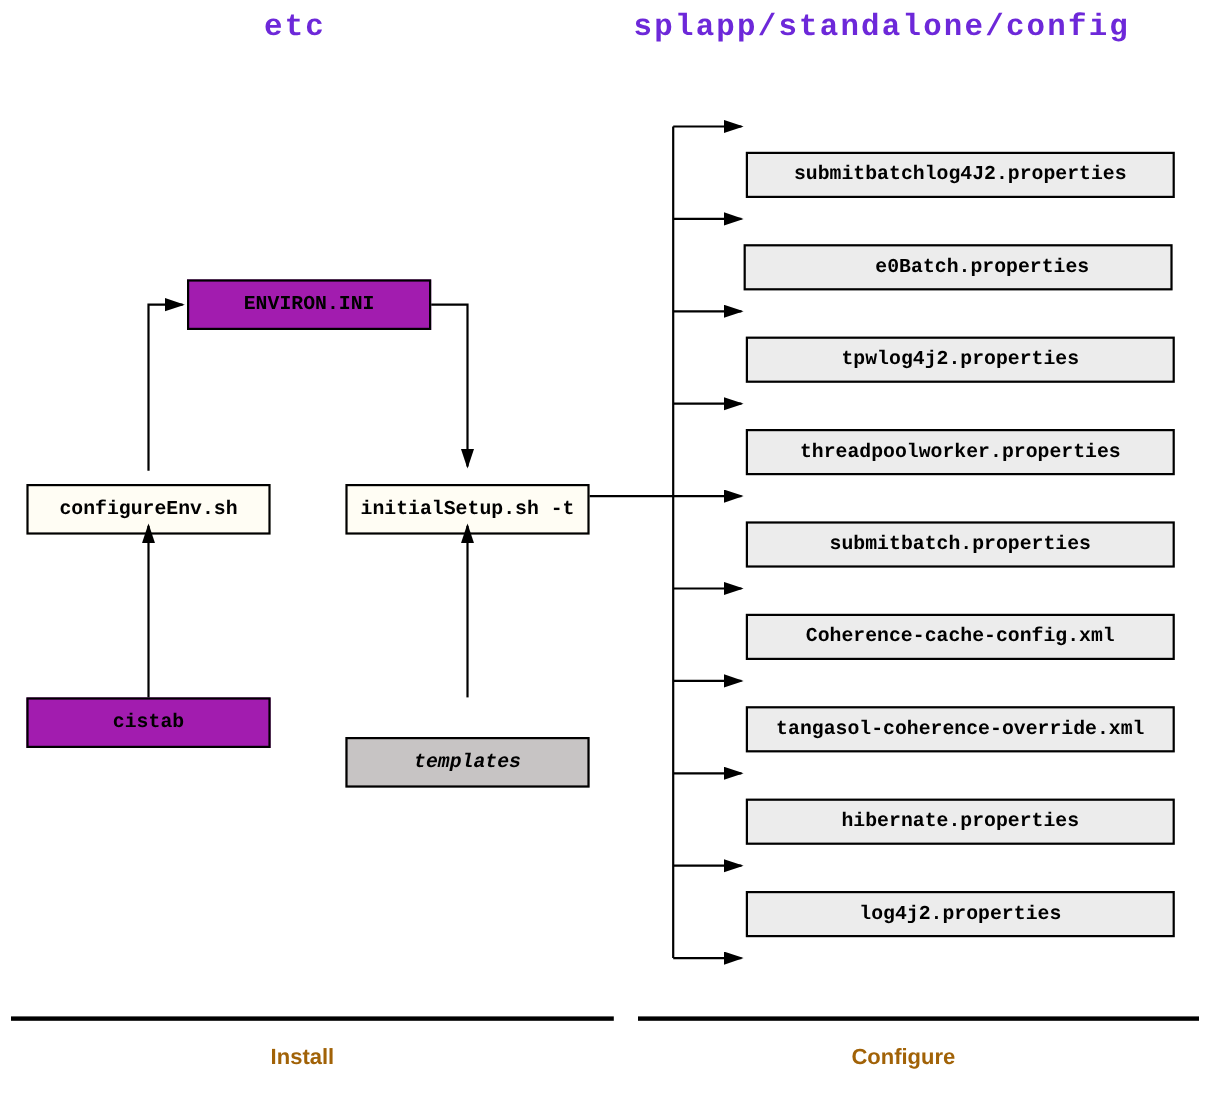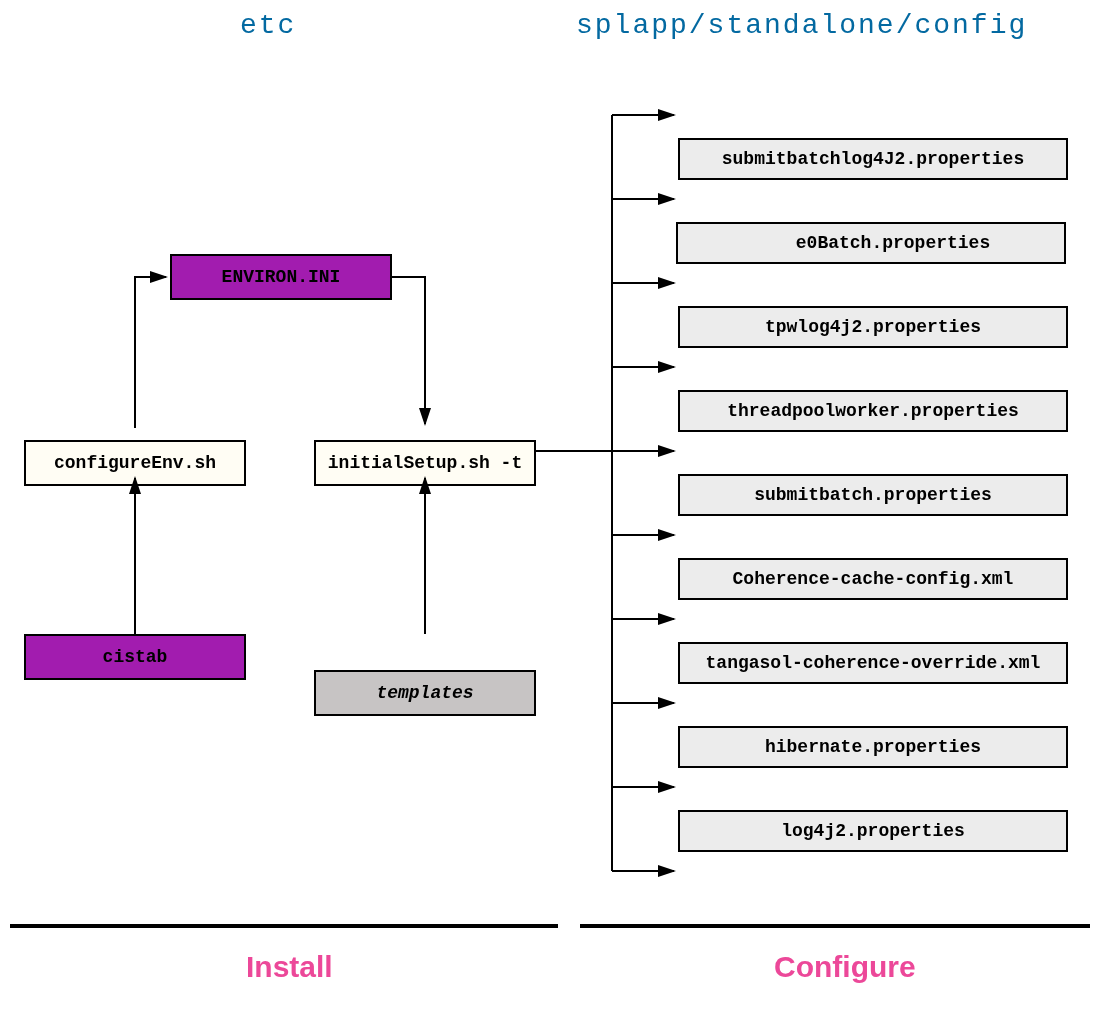--- a/index.html
+++ b/index.html
@@ -1,24 +1,24 @@
 <!DOCTYPE html>
 <html><head>
 <meta charset="utf-8">
 <style>
   html,body{margin:0;padding:0;background:#fff;font-family:"Courier New",monospace;}
   .canvas{position:relative;width:1114px;height:1010px;}
-  .header{position:absolute;top:10px;font-family:"Courier New",monospace;font-size:28px;letter-spacing:2px;color:#0369a1;font-weight:400;}
+  .header{position:absolute;top:10px;font-family:"Courier New",monospace;font-size:28px;letter-spacing:2px;color:#6d28d9;font-weight:700;}
   .box{position:absolute;border:2px solid #000;text-align:center;display:flex;align-items:center;justify-content:center;font-family:"Courier New",monospace;font-size:18px;font-weight:bold;box-sizing:border-box;}
   .box.light{background:#a21caf;}
   .box.white{background:#fffdf4;margin-top:12px;}
   .box.gray{background:#c7c4c4;font-style:italic;margin-top:36px;}
   .box.cfg{background:#ececec;font-size:18px;margin-top:44px;}
   .divider{position:absolute;height:4px;background:#000;}
-  .footer{position:absolute;font-family:Arial,Helvetica,sans-serif;font-size:30px;font-weight:bold;color:#ec4899;}
+  .footer{position:absolute;font-family:Arial,Helvetica,sans-serif;font-size:20px;font-weight:bold;color:#a16207;}
   svg.arrows{position:absolute;left:0;top:0;width:1114px;height:1010px;pointer-events:none;}
 </style>
 </head>
 <body>
 
 <div class="canvas">
 
   <div class="header" style="left:240px;">etc</div>
   <div class="header" style="left:576px;">splapp/standalone/config</div>
 

